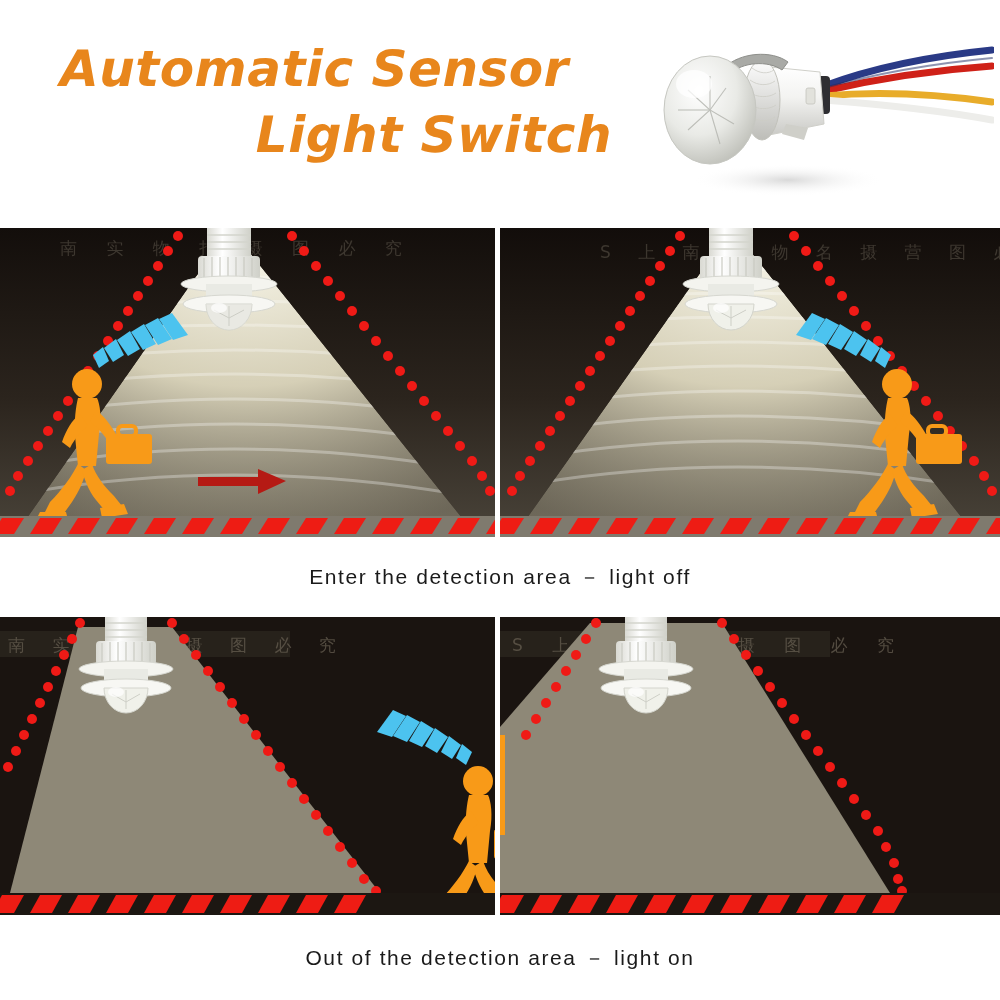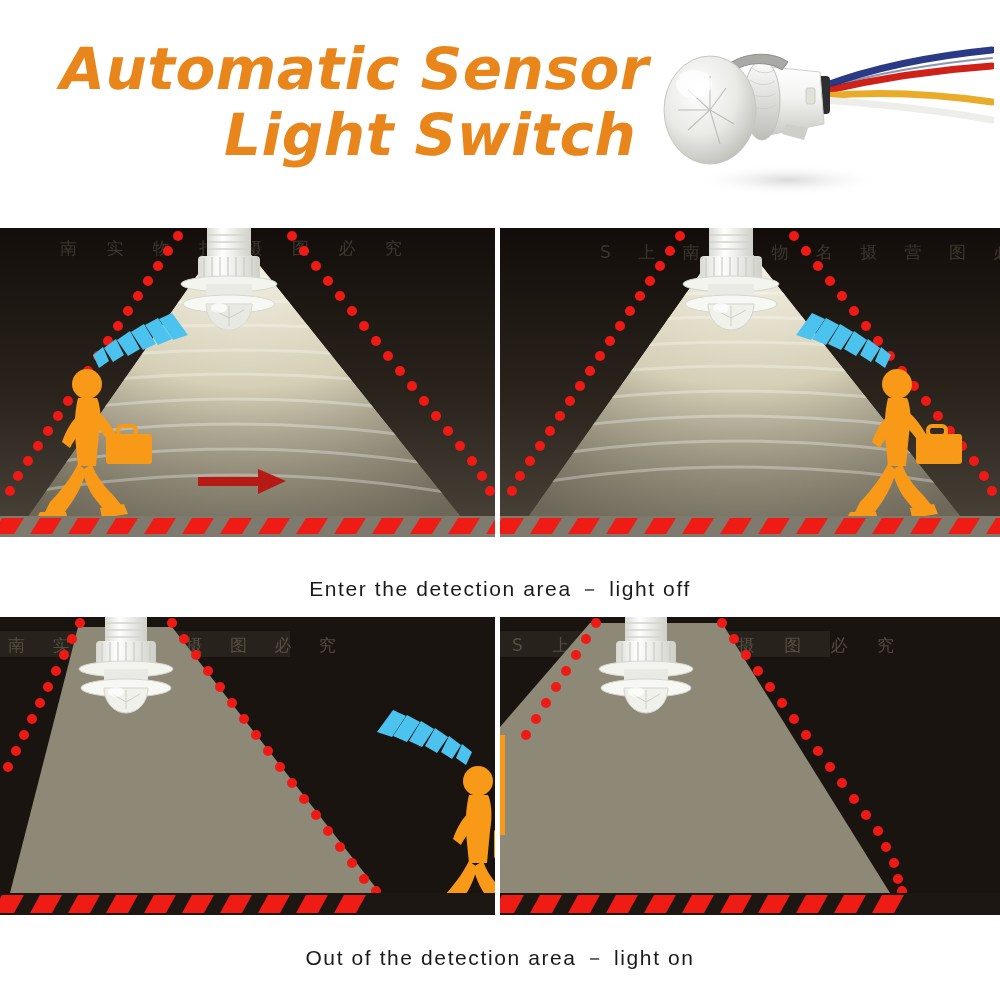--- a/index.html
+++ b/index.html
@@ -24,30 +24,30 @@
   }
   .title-block {
     position: absolute;
     left: 52px; top: 36px;
     width: 560px;
   }
   .title-line {
     font-family: "DejaVu Sans", sans-serif;
     font-weight: bold;
     font-style: italic;
-    font-size: 58px;
+    font-size: 50px;
     line-height: 66px;
     letter-spacing: 0.5px;
     color: #e8861c;
     white-space: nowrap;
     -webkit-font-smoothing: none;
     text-rendering: geometricPrecision;
   }
   .title-line.l1 { text-align: left; padding-left: 8px; }
-  .title-line.l2 { text-align: center; padding-left: 172px; }
+  .title-line.l2 { text-align: right; padding-left: 172px; }
 
   .product-photo {
     position: absolute;
     left: 648px; top: 28px;
     width: 346px; height: 178px;
   }
 
   
   .row {
     position: absolute;
@@ -73,21 +73,21 @@
     position: absolute;
     left: 0;
     width: 1000px;
     text-align: center;
     color: #1a1a1a;
     font-family: "Liberation Sans", sans-serif;
     font-size: 21px;
     letter-spacing: 1.6px;
     background: #ffffff;
   }
-  .cap1 { top: 537px; height: 80px; line-height: 80px; margin-top: 12px; }
+  .cap1 { top: 537px; height: 80px; line-height: 80px; }
   .cap2 { top: 915px; height: 60px; line-height: 85px; }
 
   svg { display: block; }
 </style>
 </head>
 <body>
 
 <div class="header">
 
   <div class="title-block">

